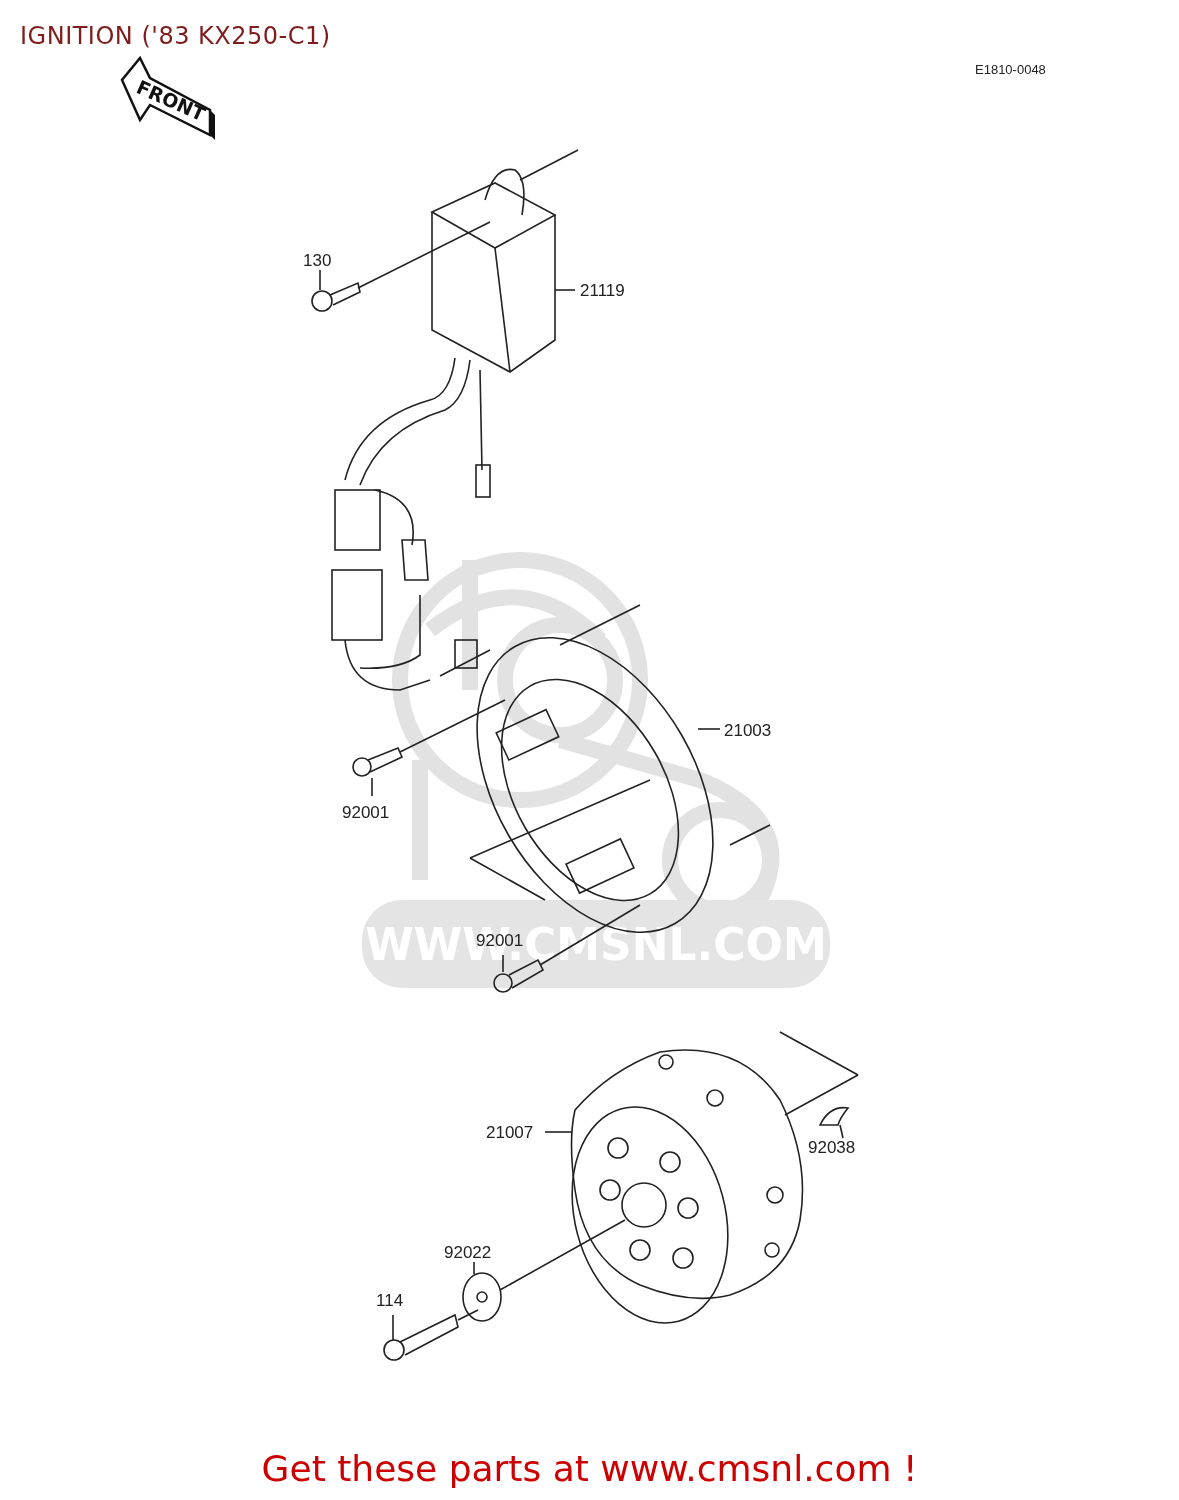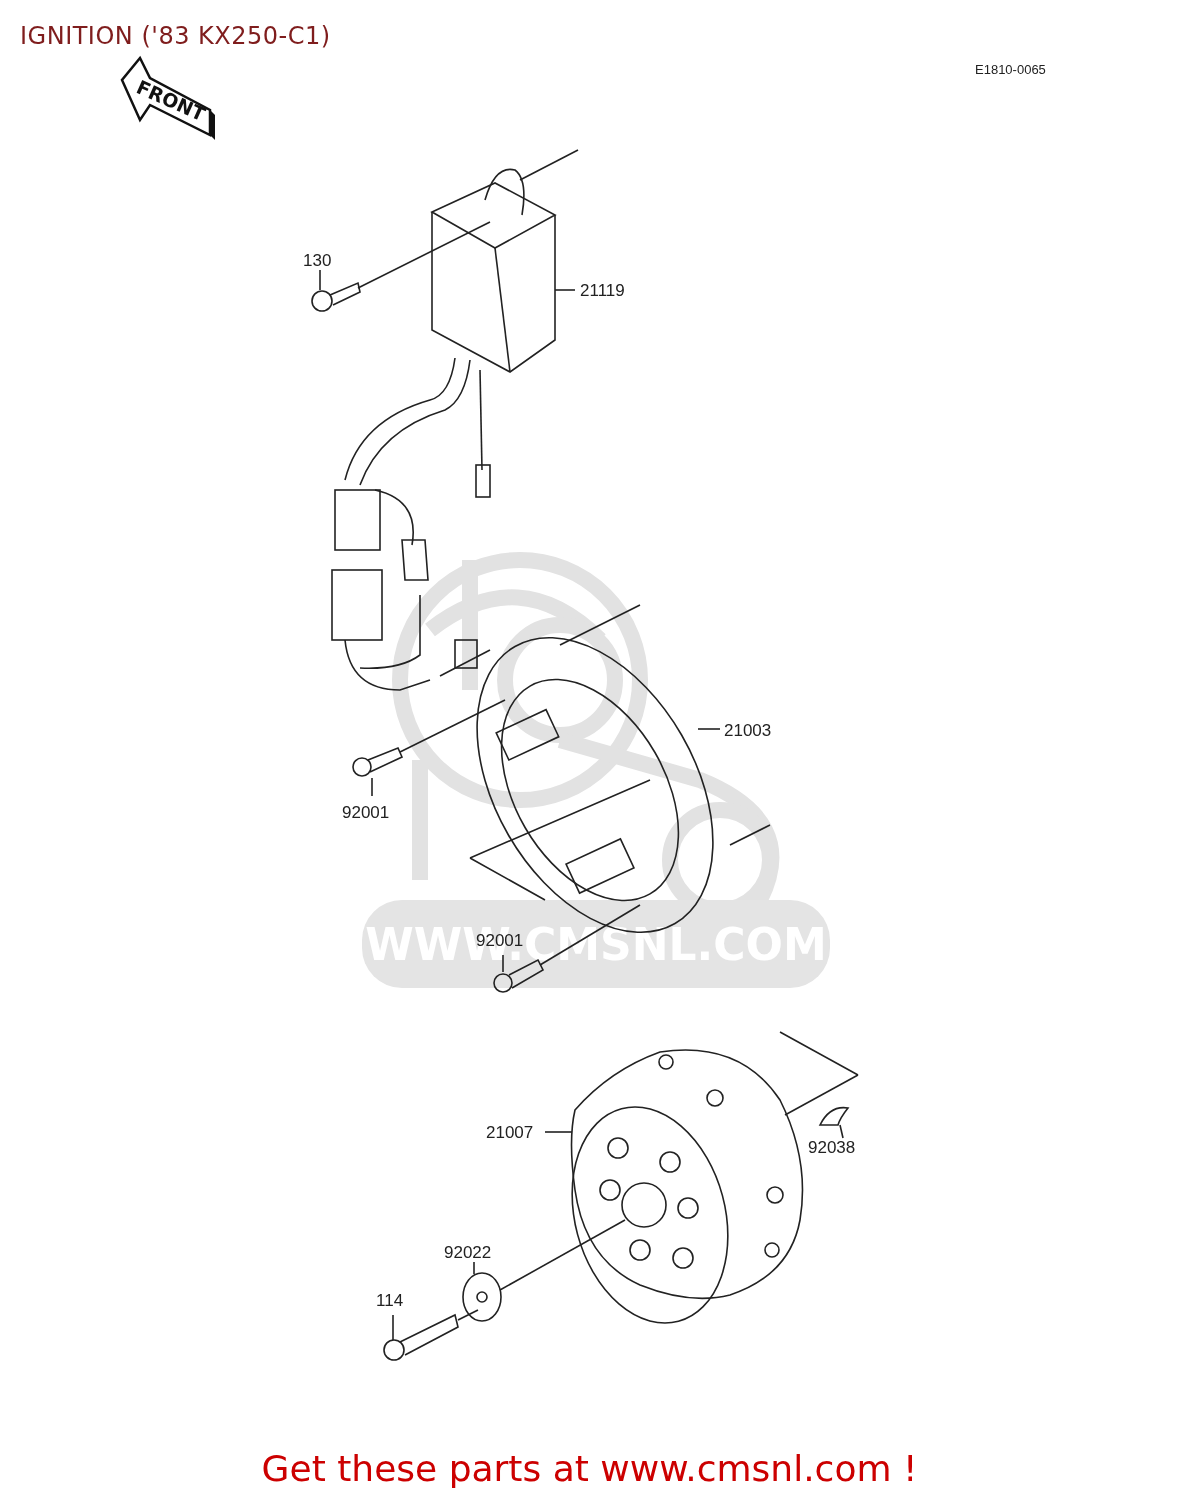--- a/index.html
+++ b/index.html
@@ -9,21 +9,21 @@
   .footer { position:absolute; left:0; width:1179px; top:1448px; text-align:center; font-size:36px; color:#cc0000; font-family:"DejaVu Sans", sans-serif; }
   svg { position:absolute; left:0; top:0; }
   .lbl { font-family:"Liberation Sans", sans-serif; font-size:17px; fill:#222; }
   .wm-text { font-family:"DejaVu Sans", sans-serif; font-weight:bold; font-size:44px; fill:#ffffff; }
   .part { cursor:pointer; }
 </style>
 </head>
 <body>
 
 <div class="title">IGNITION ('83 KX250-C1)</div>
-<div class="code">E1810-0065</div>
+<div class="code">E1810-0048</div>
 
 <svg width="1179" height="1500" viewBox="0 0 1179 1500">
 
   <g fill="none" stroke="#e2e2e2" stroke-width="16">
     <circle cx="520" cy="680" r="120"></circle>
     <path d="M470 560 L470 690 M430 630 Q520 560 600 640"></path>
     <circle cx="560" cy="680" r="55"></circle>
     <path d="M420 760 L420 880 M560 740 L700 780 Q800 820 760 900"></path>
     <circle cx="720" cy="860" r="50"></circle>
   </g>

